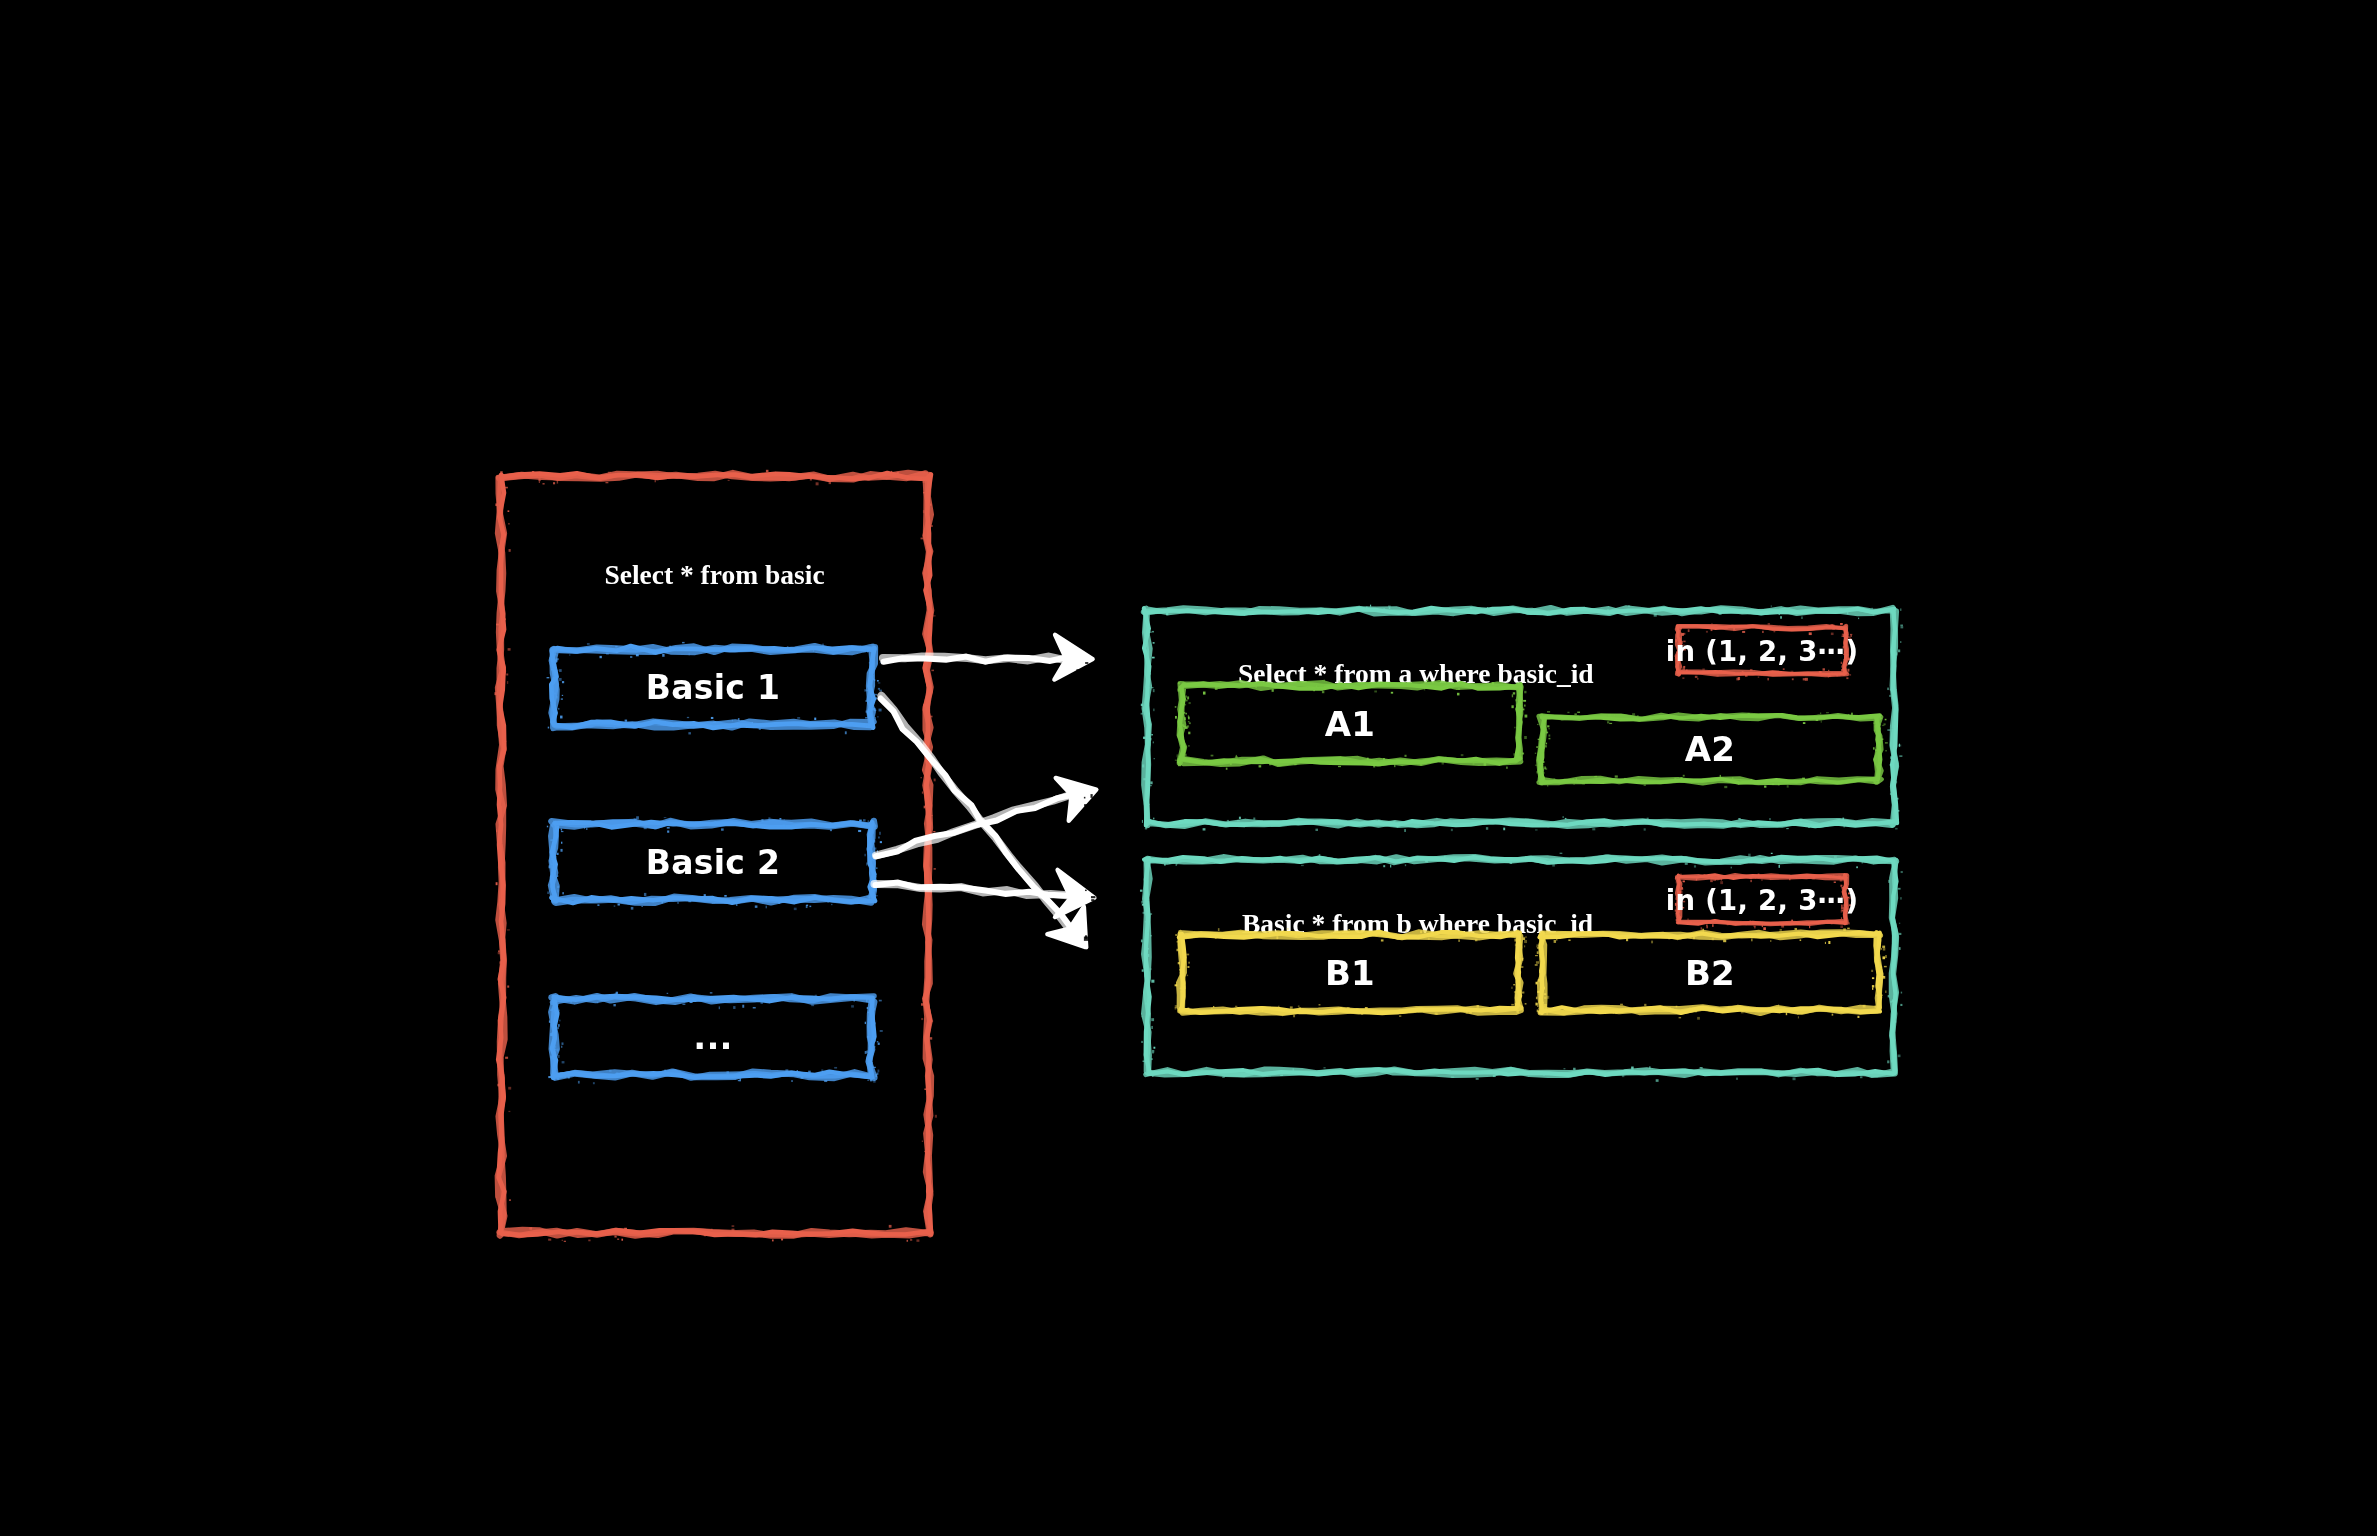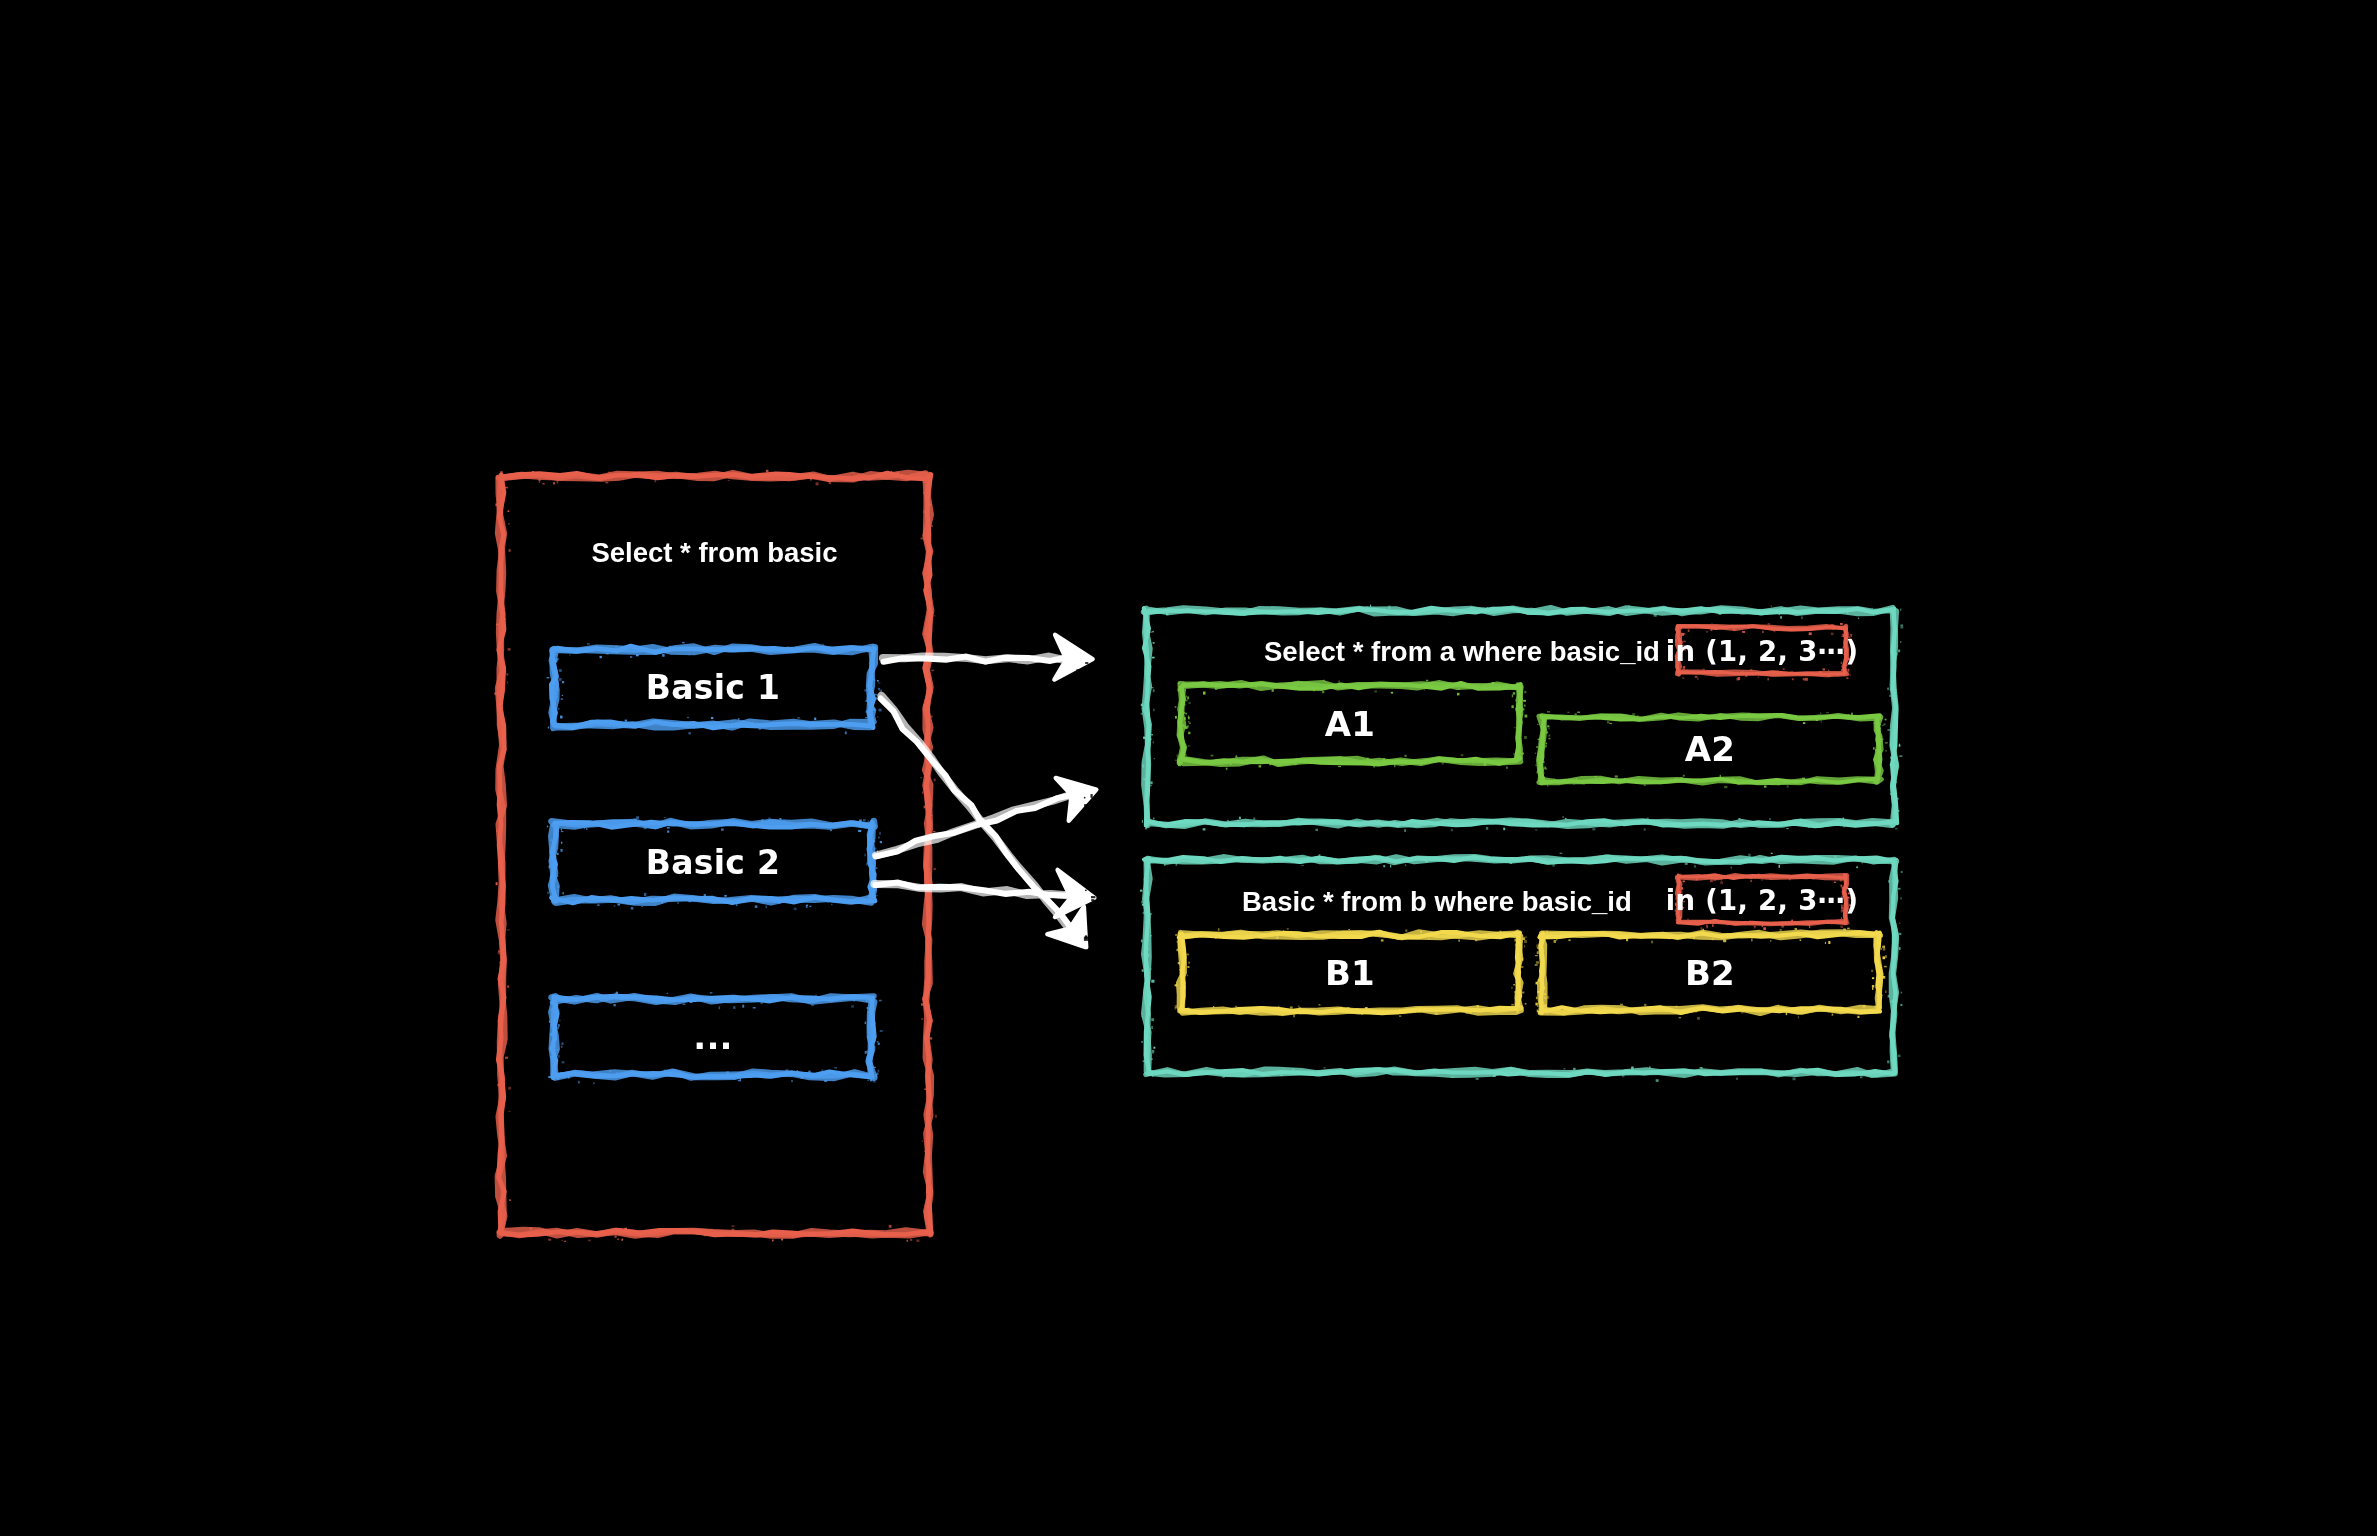--- a/index.html
+++ b/index.html
@@ -44,22 +44,23 @@
     color: #ffffff;
     letter-spacing: 0.3px;
     white-space: nowrap;
     pointer-events: none;
   }
 
   .caption {
     position: absolute;
     color: #ffffff;
     white-space: nowrap;
-    font-family: Liberation Sans, sans-serif;
+    font-family: Liberation Serif, serif;
     font-weight: 700;
+    margin-top: 22px;
   }
 
   
   .t-container-title { font-size: 27.5px; font-weight: 700; }
   .t-row            { font-size: 33px; font-weight: 700; }
   .t-panel-title    { font-size: 27.5px; font-weight: 700; }
   .t-leaf           { font-size: 34px; font-weight: 700; }
   .t-dots           { font-size: 34px; font-weight: 700; letter-spacing: 4.1px; }
 
   #arrows {
@@ -663,21 +664,21 @@
         <rect x="935.5" y="321.5" width="3.6" height="1.6" fill="#6ed9c0" opacity="0.67"></rect>
         <rect x="356.4" y="-2.2" width="3.7" height="2.2" fill="#6ed9c0" opacity="0.46"></rect>
         <rect x="523.9" y="320.9" width="2.8" height="3.8" fill="#6ed9c0" opacity="0.86"></rect>
         <rect x="1093.6" y="169.2" width="2.5" height="1.5" fill="#6ed9c0" opacity="0.39"></rect>
         <rect x="742.7" y="9.6" width="4.5" height="4.4" fill="#6ed9c0" opacity="0.59"></rect>
         <rect x="1098.0" y="61.8" width="3.2" height="4.0" fill="#6ed9c0" opacity="0.66"></rect>
         <rect x="9.3" y="258.9" width="3.6" height="1.8" fill="#6ed9c0" opacity="0.54"></rect>
       </svg>
   </div>
 
-  <div class="caption t-panel-title" style="left:1264px; top:636px;">Select * from a where basic_id</div>
+  <div class="caption t-panel-title" style="left:1238px; top:636px;">Select * from a where basic_id</div>
 
   <div class="rbox" id="hl-0" style="left:1676px; top:625px; width:172px; height:51px;">
     <svg viewBox="0 0 250 74" preserveAspectRatio="none">
         <path d="M1.9 1.2 L29.6 1.3 L57.8 5.1 L81.9 1.7 L112.0 2.0 L139.5 5.8 L167.8 6.5 L191.9 6.6 L220.3 2.8 L243.5 4.5 L245.1 5.3 L247.6 17.7 L246.3 27.9 L247.7 38.5 L246.6 46.4 L245.0 58.7 L245.4 70.2 L244.5 70.9 L220.9 71.3 L194.3 71.3 L166.5 69.9 L140.3 67.9 L111.8 70.6 L85.6 70.3 L57.3 67.5 L31.8 69.8 L4.1 69.6 L5.0 71.7 L1.1 60.7 L4.5 50.9 L6.2 39.2 L5.7 24.5 L2.8 16.4 L2.6 6.7 Z" fill="none" stroke="#e8604c" stroke-width="4.34" stroke-linecap="round" stroke-linejoin="round" opacity="1"></path>
         <path d="M5.9 1.4 L32.5 1.1 L57.7 1.2 L85.2 2.3 L108.9 1.7 L137.3 2.2 L162.6 4.1 L192.2 3.4 L218.5 1.3 L247.5 5.8 L246.2 3.1 L248.7 13.6 L245.4 25.1 L246.4 37.8 L247.0 48.2 L245.3 58.1 L244.2 71.0 L247.0 69.4 L221.0 69.3 L192.0 69.8 L163.0 70.9 L140.7 72.0 L109.5 70.8 L85.3 71.9 L59.5 72.3 L32.5 69.3 L1.9 67.9 L4.0 72.4 L1.3 57.1 L1.0 48.0 L5.2 39.0 L1.0 28.5 L1.4 14.6 L6.6 3.4 Z" fill="none" stroke="#e8604c" stroke-width="5.25" stroke-linecap="round" stroke-linejoin="round" opacity="0.82"></path>
         <path d="M2.4 2.1 L33.1 2.4 L59.0 3.2 L86.0 5.8 L111.3 1.6 L139.8 5.1 L168.1 6.8 L194.2 5.6 L221.9 3.3 L243.7 4.1 L247.2 1.3 L246.7 13.8 L247.2 28.5 L248.4 34.6 L248.3 49.5 L243.5 60.4 L247.2 71.1 L248.8 71.2 L217.6 72.7 L191.5 70.8 L163.6 71.8 L141.1 72.1 L113.6 68.3 L84.2 67.7 L54.9 68.6 L33.3 67.5 L2.4 67.5 L1.5 71.0 L5.9 60.3 L1.1 45.2 L5.6 35.6 L5.6 24.2 L5.7 13.4 L1.3 6.3 Z" fill="none" stroke="#e8604c" stroke-width="6.16" stroke-linecap="round" stroke-linejoin="round" opacity="0.82"></path>
         <rect x="249.6" y="47.4" width="3.6" height="3.6" fill="#e8604c" opacity="0.83"></rect>
         <rect x="4.9" y="26.7" width="4.2" height="2.3" fill="#e8604c" opacity="0.84"></rect>
         <rect x="250.0" y="15.7" width="2.0" height="3.9" fill="#e8604c" opacity="0.58"></rect>
         <rect x="120.8" y="2.2" width="2.1" height="3.6" fill="#e8604c" opacity="0.50"></rect>

